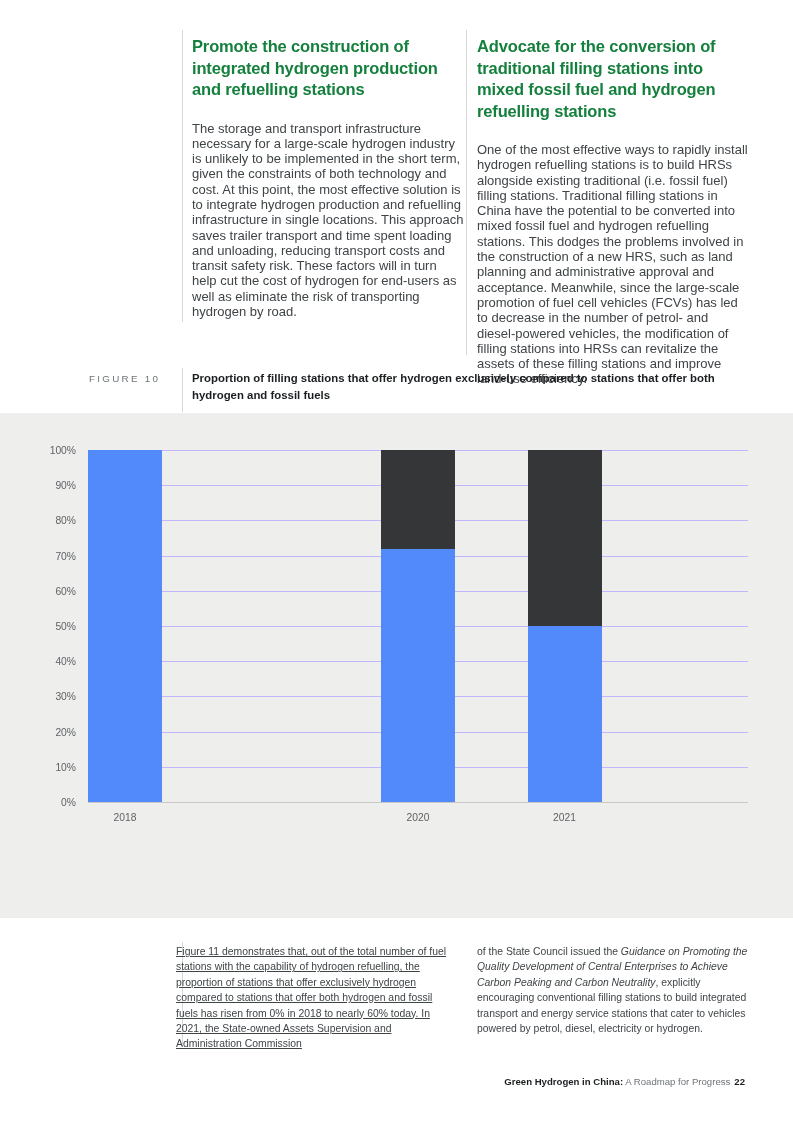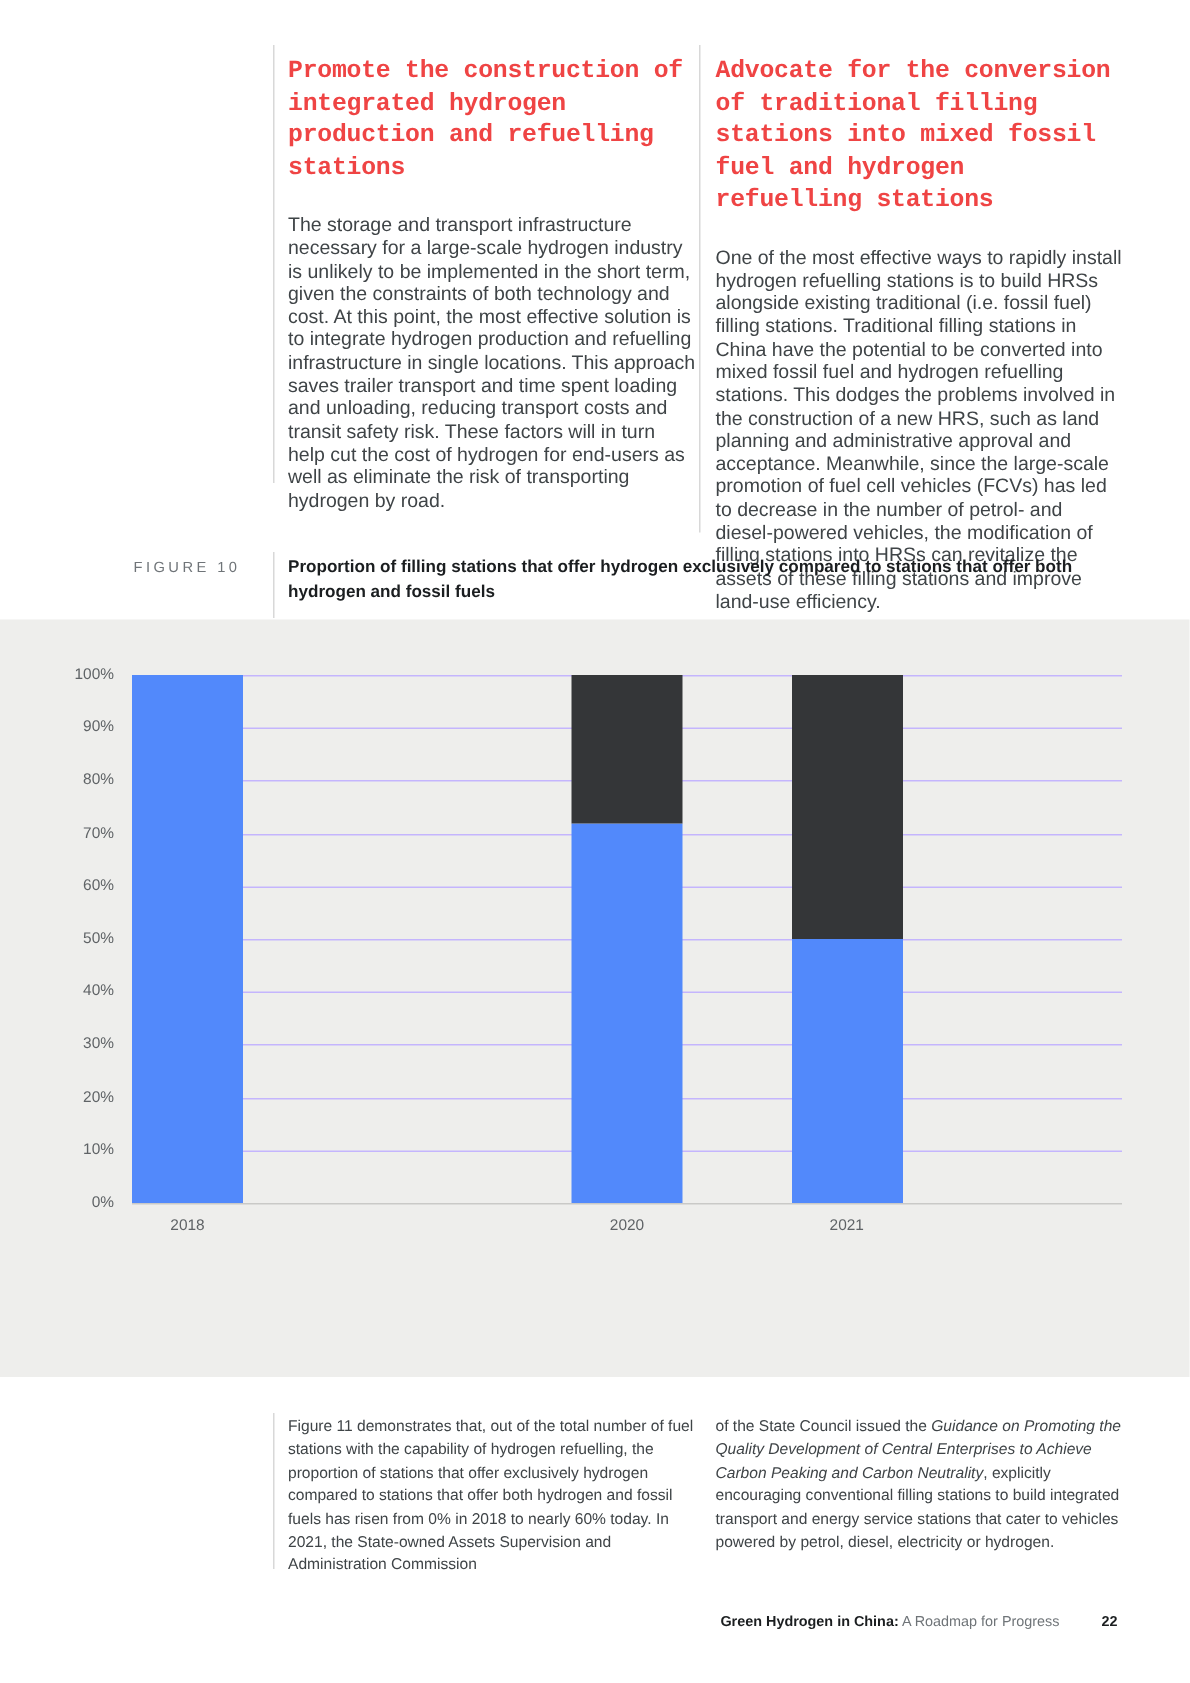--- a/index.html
+++ b/index.html
@@ -40,22 +40,21 @@
   }
   .col.col-left  { left: 192px; }
   .col.col-right { left: 477px; }
 
   .col h2 {
     margin: 0 0 20px 0;
     font-size: 16.5px;
     line-height: 21.5px;
     font-weight: bold;
     letter-spacing: -0.15px;
-    color: #ef4444;
-    font-family: Liberation Mono, monospace;
+    color: #15803d;
   }
   .col p {
     margin: 0;
     font-size: 13px;
     line-height: 15.3px;
     color: #3f4447;
   }
 
   
   .fig-caption-wrap {
@@ -169,38 +168,38 @@
     background: #d8d8d8;
   }
   .bcol {
     position: absolute;
     top: 944px;
     width: 272px;
     font-size: 10.4px;
     line-height: 15.4px;
     color: #3f4447;
   }
-  .bcol.bcol-left  { left: 192px; }
+  .bcol.bcol-left  { left: 176px; text-decoration: underline; }
   .bcol.bcol-right { left: 477px; }
   .bcol i { font-style: italic; }
 
   
   .footer {
     position: absolute;
     right: 48px;
     top: 1076px;
     font-size: 9.6px;
     color: #6f7478;
     white-space: nowrap;
   }
   .footer b { color: #1b1e20; }
   .footer .pg {
     color: #1b1e20;
     font-weight: bold;
-    margin-left: 28px;
+    margin-left: 4px;
   }
 </style>
 </head>
 <body>
 
 <div class="top-section">
   <div class="col-rule rule-a"></div>
   <div class="col-rule rule-b"></div>
 
   <div class="col col-left">

